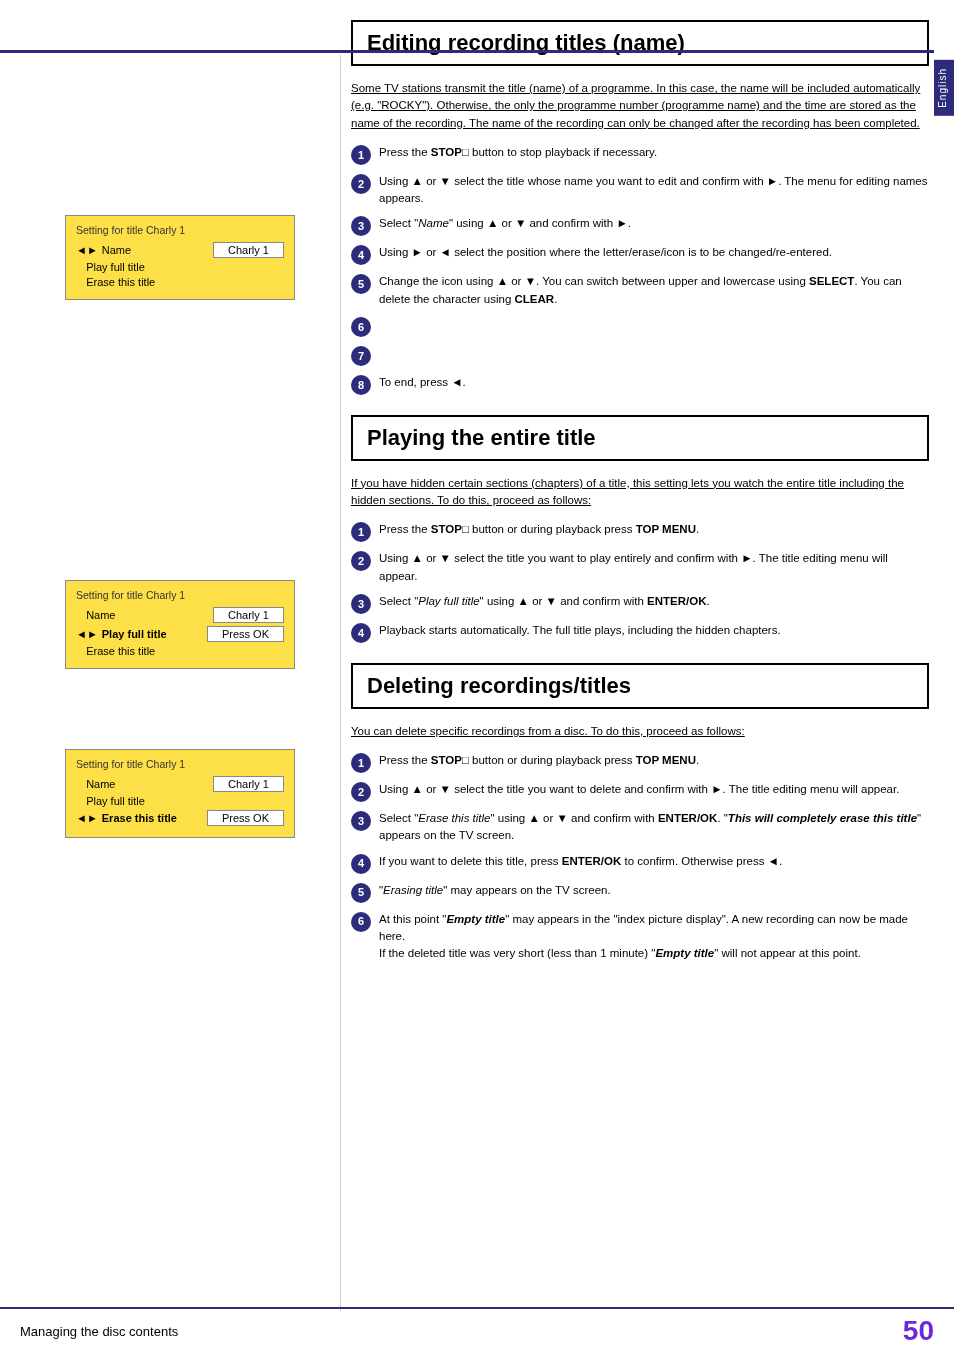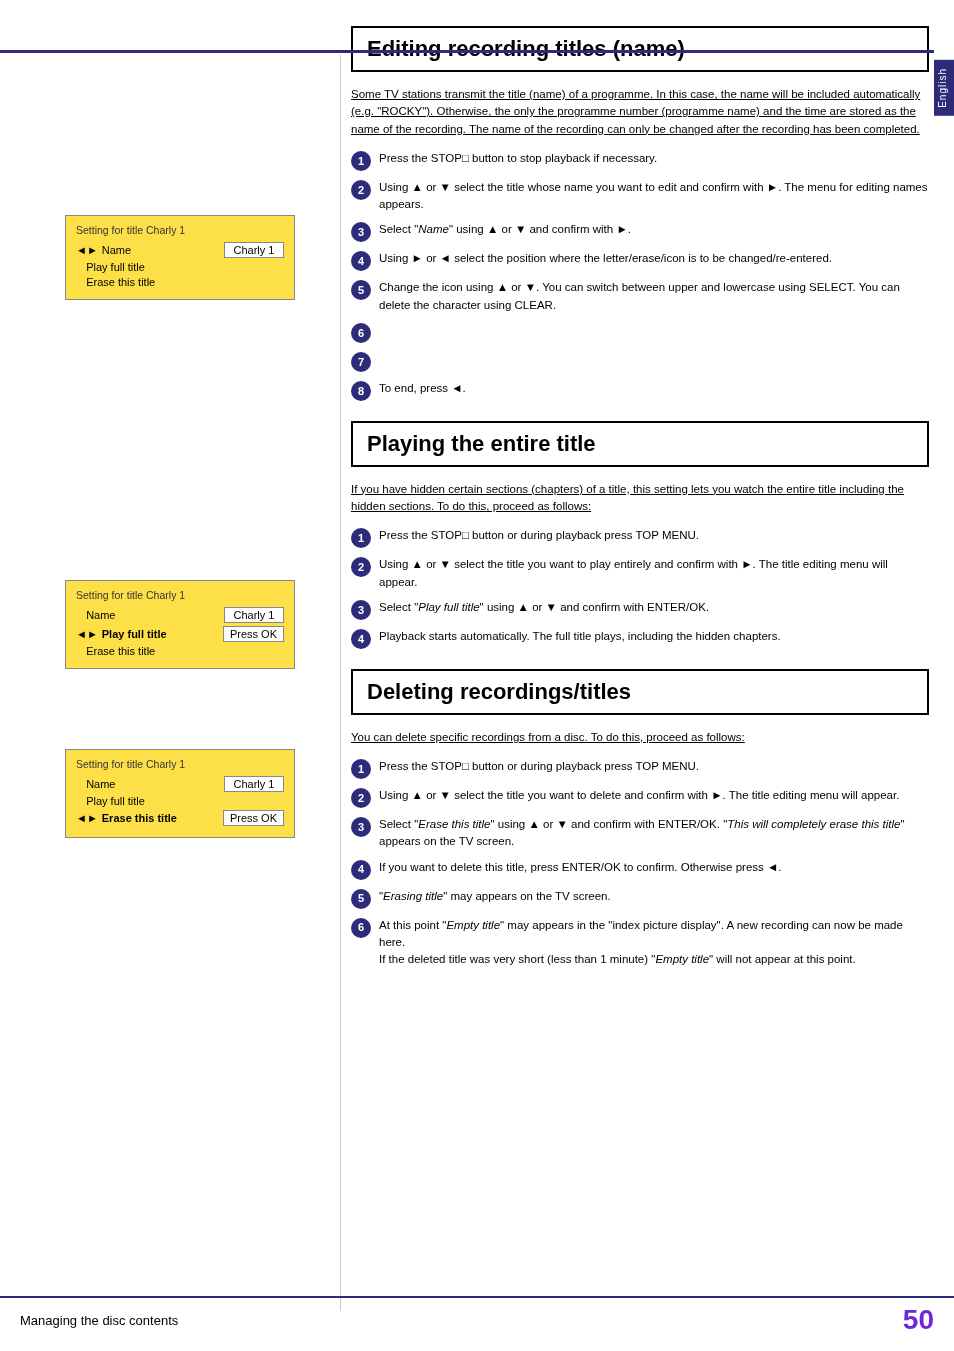--- a/index.html
+++ b/index.html
@@ -52,21 +52,21 @@
       font-size: 22px;
       font-weight: bold;
       border: 2px solid #000;
       padding: 8px 14px;
       margin-bottom: 14px;
       margin-top: 20px;
       background: #fff;
     }
 
     .section-title:first-child {
-      margin-top: 6px;
+      margin-top: 0;
     }
 
     
     .body-text {
       font-size: 11.5px;
       line-height: 1.5;
       margin-bottom: 12px;
       text-decoration: underline;
     }
 
@@ -97,21 +97,21 @@
       font-weight: bold;
       flex-shrink: 0;
       margin-right: 8px;
       margin-top: 1px;
     }
 
     .step-text {
       flex: 1;
     }
 
-    .step-text b { font-weight: normal; }
+    .step-text b { font-weight: bold; }
     .step-text i { font-style: italic; }
 
     
     .screen-box {
       border: 1px solid #888;
       background: #fde047;
       padding: 8px 10px;
       margin-bottom: 30px;
       margin-top: 10px;
       font-size: 11px;
@@ -138,30 +138,30 @@
       font-size: 11px;
     }
 
     .screen-row .label {
       flex: 1;
     }
 
     .screen-row .value-box {
       border: 1px solid #888;
       background: #fff;
-      padding: 1px 6px;
+      padding: 1px 14px;
       font-size: 11px;
       min-width: 60px;
       text-align: center;
     }
 
     
     .page-footer {
       position: absolute;
-      bottom: 15px;
+      bottom: 4px;
       left: 0;
       right: 0;
       display: flex;
       justify-content: space-between;
       align-items: center;
       padding: 0 20px;
       border-top: 2px solid #2c2c7a;
       padding-top: 6px;
     }
 

